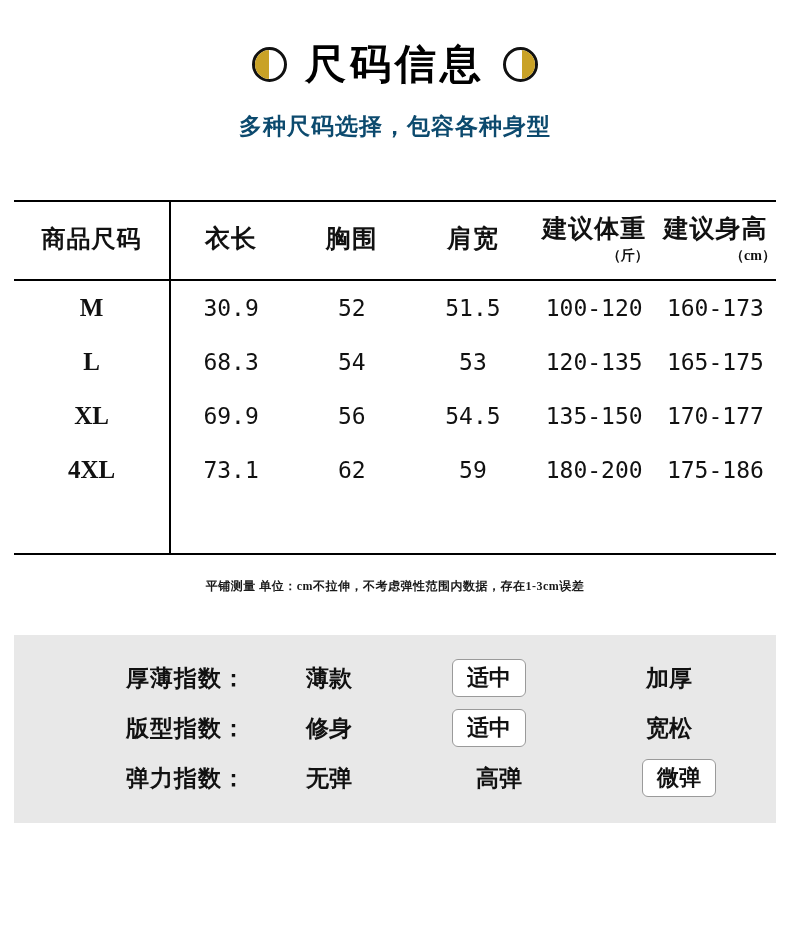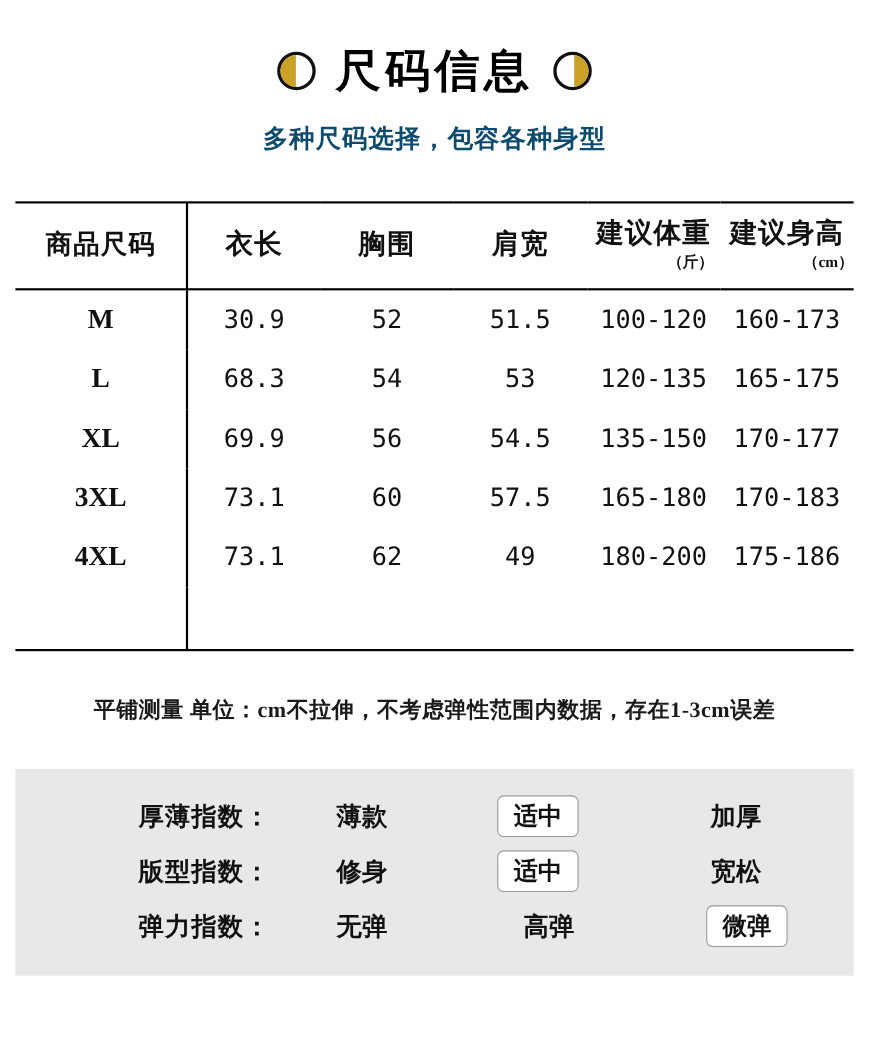--- a/index.html
+++ b/index.html
@@ -58,21 +58,21 @@
   .subtitle {
     margin-top: 26px;
     font-size: 23px;
     font-weight: bold;
     letter-spacing: 1px;
     color: #0c4a6e;
   }
 
   
   .table-wrap {
-    margin-top: 25px;
+    margin-top: 42px;
     padding: 16px 14px;
   }
   table.size-table {
     width: 762px;
     border-collapse: collapse;
     table-layout: fixed;
   }
   table.size-table th,
   table.size-table td {
     border: none;
@@ -138,24 +138,24 @@
     position: absolute;
     left: 155px;
     top: 0;
     bottom: 0;
     border-left: 2px solid #000;
   }
 
   
   .note {
     text-align: center;
-    font-size: 20px;
+    font-size: 12px;
     font-weight: bold;
     color: #1a1a1a;
-    margin-top: 24px;
+    margin-top: 7px;
     letter-spacing: 0.5px;
   }
 
   
   .index-panel {
     margin: 40px auto 0 auto;
     width: 748px;
     background: #e8e8e8;
     padding: 18px 0 20px 14px;
   }
@@ -249,32 +249,24 @@
       </tr>
       <tr>
         <td class="col-0">XL</td>
         <td>69.9</td>
         <td>56</td>
         <td>54.5</td>
         <td>135-150</td>
         <td>170-177</td>
       </tr>
       <tr>
-        <td class="col-0">3XL</td>
-        <td>73.1</td>
-        <td>60</td>
-        <td>57.5</td>
-        <td>165-180</td>
-        <td>170-183</td>
-      </tr>
-      <tr>
         <td class="col-0">4XL</td>
         <td>73.1</td>
         <td>62</td>
-        <td>49</td>
+        <td>59</td>
         <td>180-200</td>
         <td>175-186</td>
       </tr>
     </tbody>
   </table>
   <div class="below-stub"></div>
   <div class="table-bottom-line"></div>
 </div>
 
 <div class="note">平铺测量 单位：cm不拉伸，不考虑弹性范围内数据，存在1-3cm误差</div>

